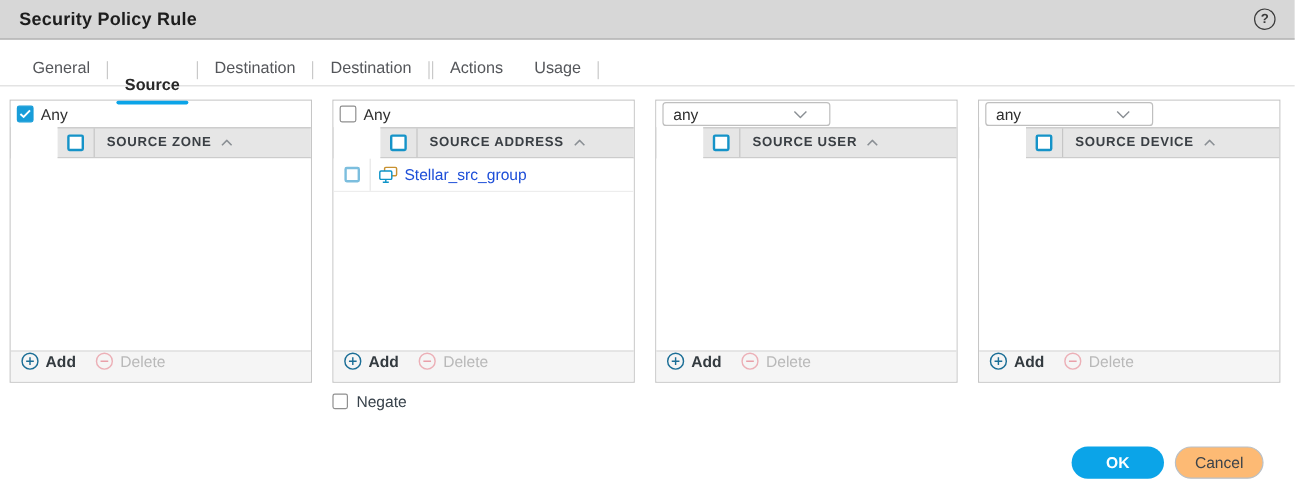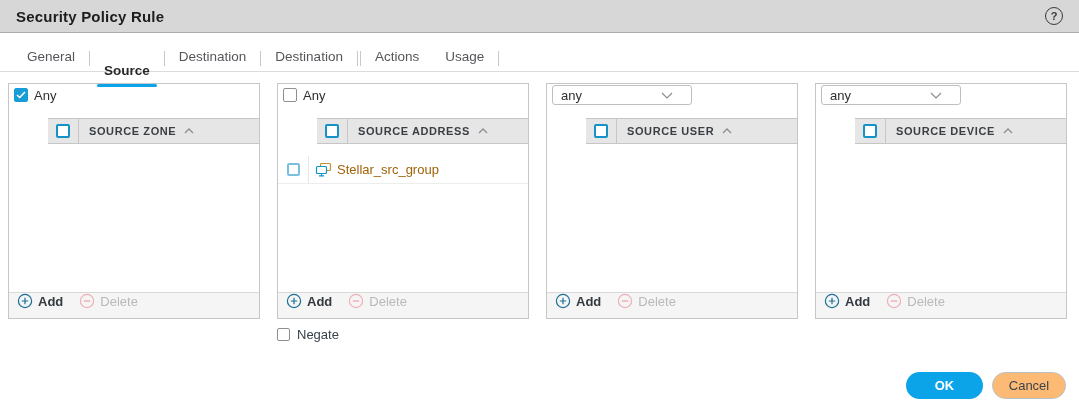--- a/index.html
+++ b/index.html
@@ -74,21 +74,20 @@
     gap: 17px;
     margin: 11px 12px 0 8px;
   }
   .col {
     flex: 1;
     border: 1px solid #c6c6c6;
     display: flex;
     flex-direction: column;
     height: 236px;
     background: #fff;
-    gap: 12px;
   }
   .any-row {
     height: 22px;
     display: flex;
     align-items: center;
     padding: 0 5px;
     background: #fff;
     flex: 0 0 auto;
   }
   .any-row .lbl { margin-left: 6px; font-size: 13px; color: #2f2f2f; }
@@ -152,21 +151,21 @@
     display: flex;
     align-items: center;
     border-bottom: 1px solid #ededed;
   }
   .data-row .check-cell { border-right: 1px solid #e6e6e6; }
   .data-row .obj {
     display: flex; align-items: center; gap: 5px;
     margin-left: 6px;
     cursor: pointer;
   }
-  .data-row .obj .name { font-size: 13px; color: #a16207; }
+  .data-row .obj .name { font-size: 13px; color: #1d4ed8; }
   
   .col-footer {
     flex: 0 0 auto;
     height: 26px;
     background: #f5f5f5;
     border-top: 1px solid #d9d9d9;
     display: flex;
     align-items: flex-start;
     gap: 16px;
     padding: 0 8px;
@@ -181,21 +180,21 @@
     display: flex; align-items: center; gap: 7px;
     font-size: 13px; color: #38424b;
   }
   .negate-row .cb { width: 13px; height: 13px; }
   
   .actions {
     margin-top: 30px;
     display: flex;
     justify-content: flex-end;
     gap: 9px;
-    padding-right: 13px;
+    padding-right: 26px;
   }
   .btn {
     height: 27px;
     border-radius: 14px;
     font-size: 13px;
     font-family: "Liberation Sans", sans-serif;
     display: flex; align-items: center; justify-content: center;
     cursor: pointer;
   }
   .btn-ok {

